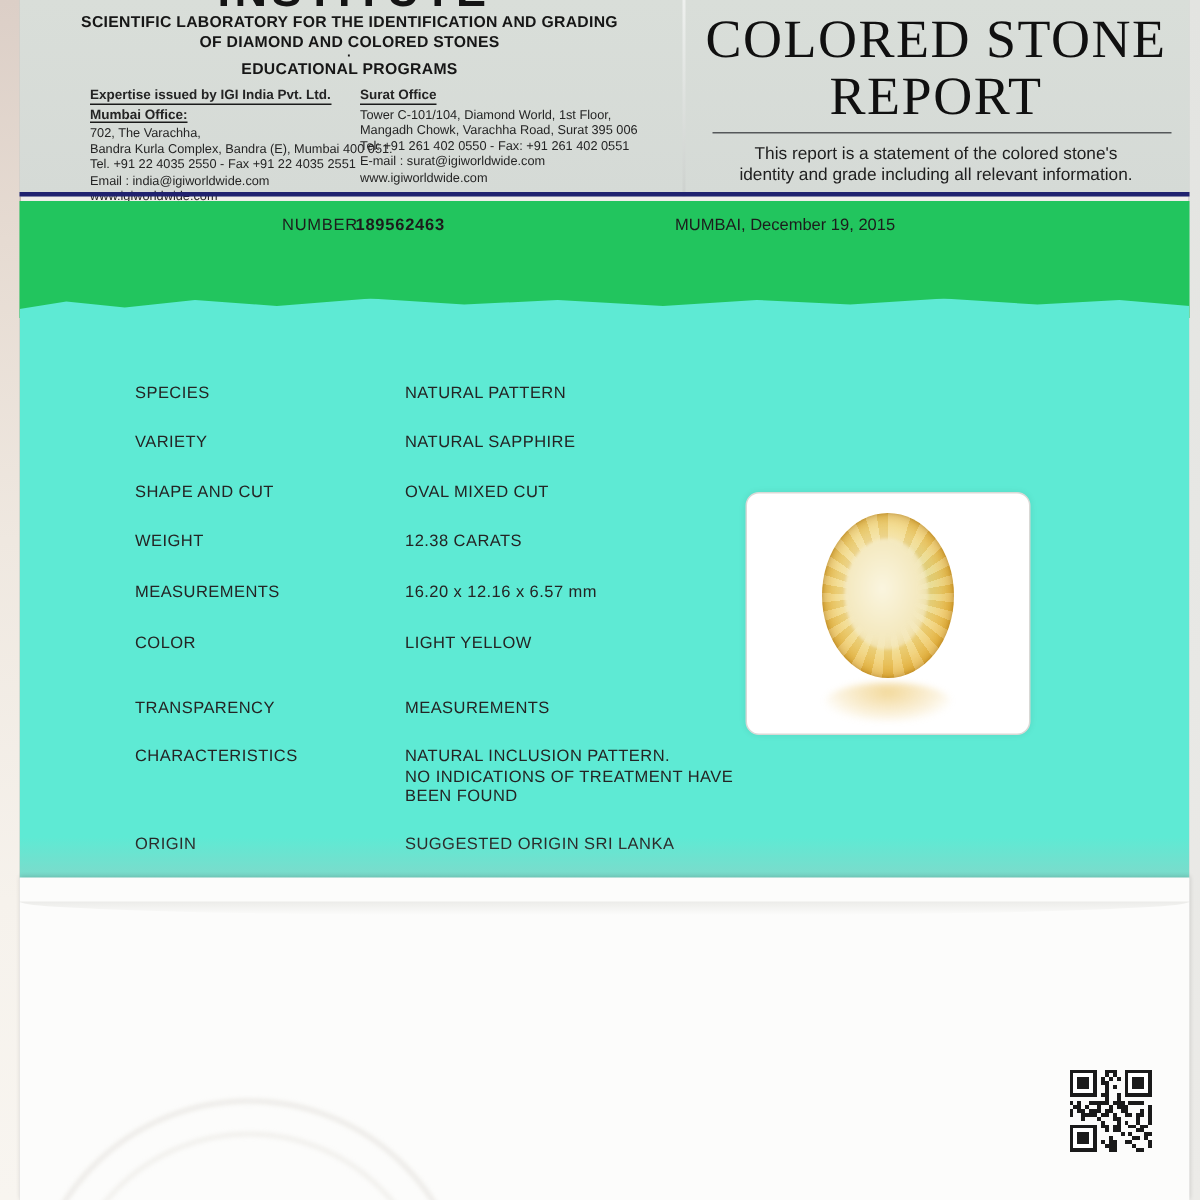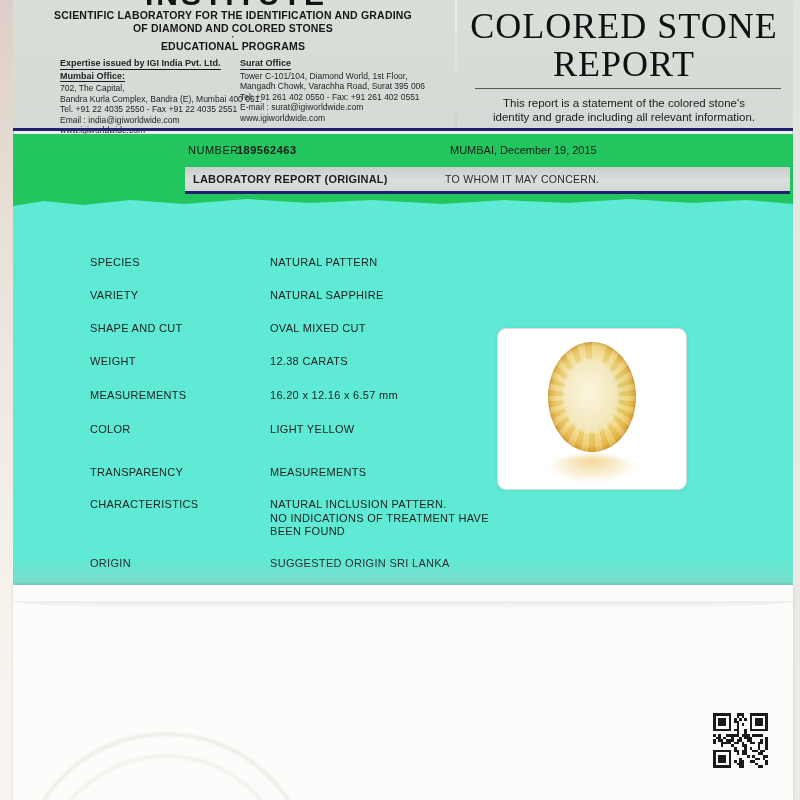--- a/index.html
+++ b/index.html
@@ -104,21 +104,21 @@
       <span>INSTITUTE</span>
     </div>
     <div id="hl1" class="hline">SCIENTIFIC LABORATORY FOR THE IDENTIFICATION AND GRADING</div>
     <div id="hl2" class="hline">OF DIAMOND AND COLORED STONES</div>
     <div id="hdot" class="hline">·</div>
     <div id="hl3" class="hline">EDUCATIONAL PROGRAMS</div>
 
     <div id="office-mumbai" class="office">
       <div><span class="u">Expertise issued by IGI India Pvt. Ltd.</span></div>
       <div><span class="u">Mumbai Office:</span></div>
-      <div class="ln">702, The Capital,</div>
+      <div class="ln">702, The Varachha,</div>
       <div class="ln">Bandra Kurla Complex, Bandra (E), Mumbai 400 051.</div>
       <div class="ln">Tel. +91 22 4035 2550 - Fax +91 22 4035 2551</div>
       <div class="ln">Email : india@igiworldwide.com</div>
       <div class="ln">www.igiworldwide.com</div>
     </div>
 
     <div id="office-surat" class="office">
       <div><span class="u">Surat Office</span></div>
       <div class="ln">Tower C-101/104, Diamond World, 1st Floor,</div>
       <div class="ln">Mangadh Chowk, Varachha Road, Surat 395 006</div>
@@ -135,24 +135,20 @@
       <div id="st2" class="statement">identity and grade including all relevant information.</div>
     </div>
 
     <div id="header-navy"></div>
   </div>
 
   <div id="band2">
     <span id="number-label" class="meta-text">NUMBER</span>
     <span id="number-value" class="meta-text">189562463</span>
     <span id="place-date" class="meta-text">MUMBAI, December 19, 2015</span>
-    <div id="report-bar">
-      <span id="report-type" class="meta-text">LABORATORY REPORT (ORIGINAL)</span>
-      <span id="concern" class="meta-text">TO WHOM IT MAY CONCERN.</span>
-    </div>
   </div>
 
   <div id="sheet-top">
     <div class="field" style="top:58px">
       <span class="flabel">SPECIES</span>
       <span class="fvalue">NATURAL PATTERN</span>
     </div>
     <div class="field" style="top:91px">
       <span class="flabel">VARIETY</span>
       <span class="fvalue">NATURAL SAPPHIRE</span>

